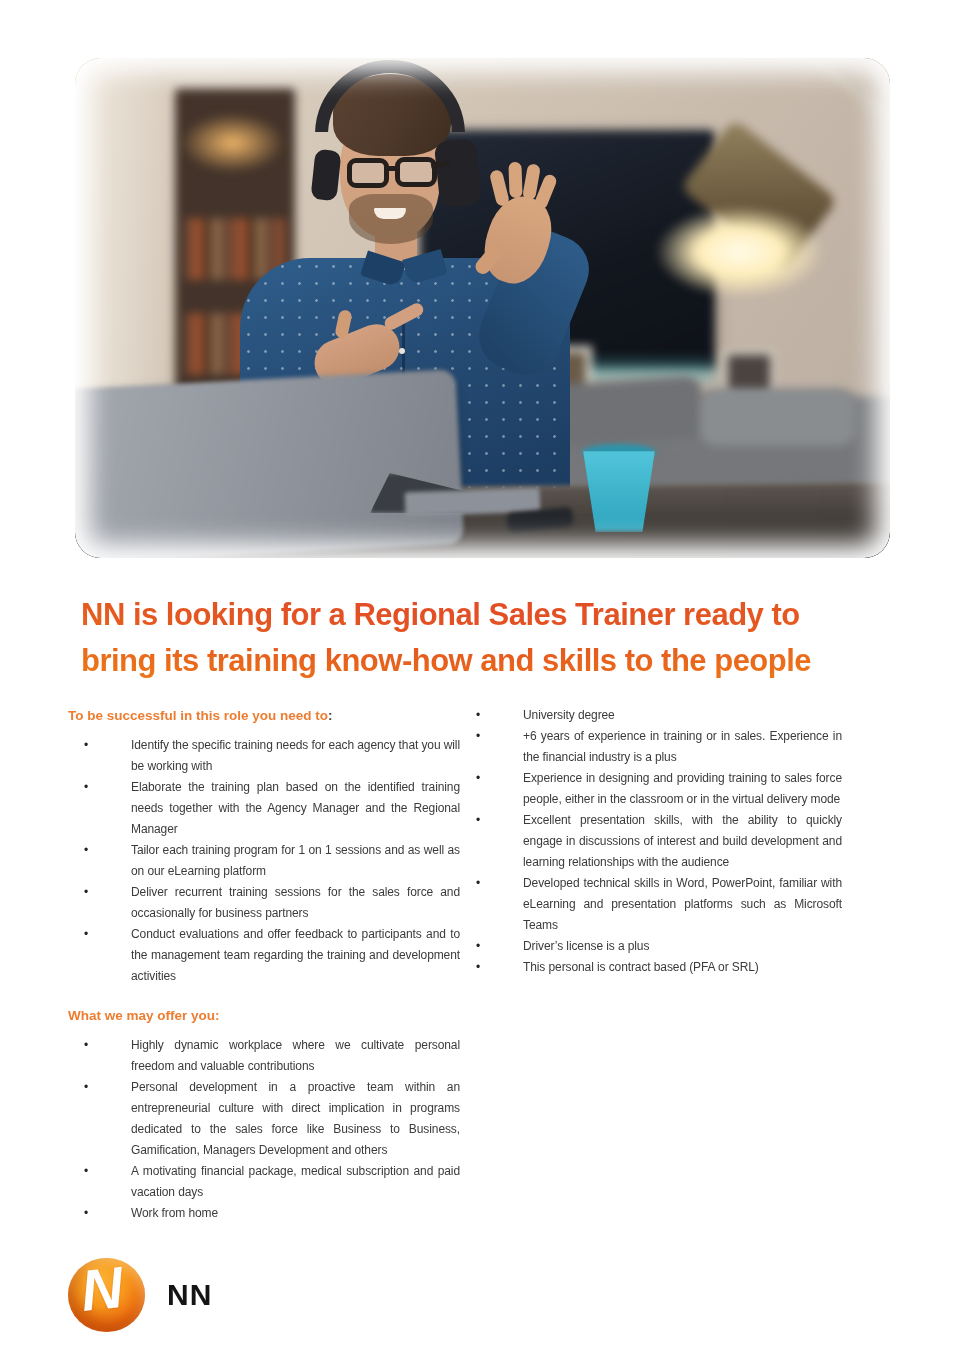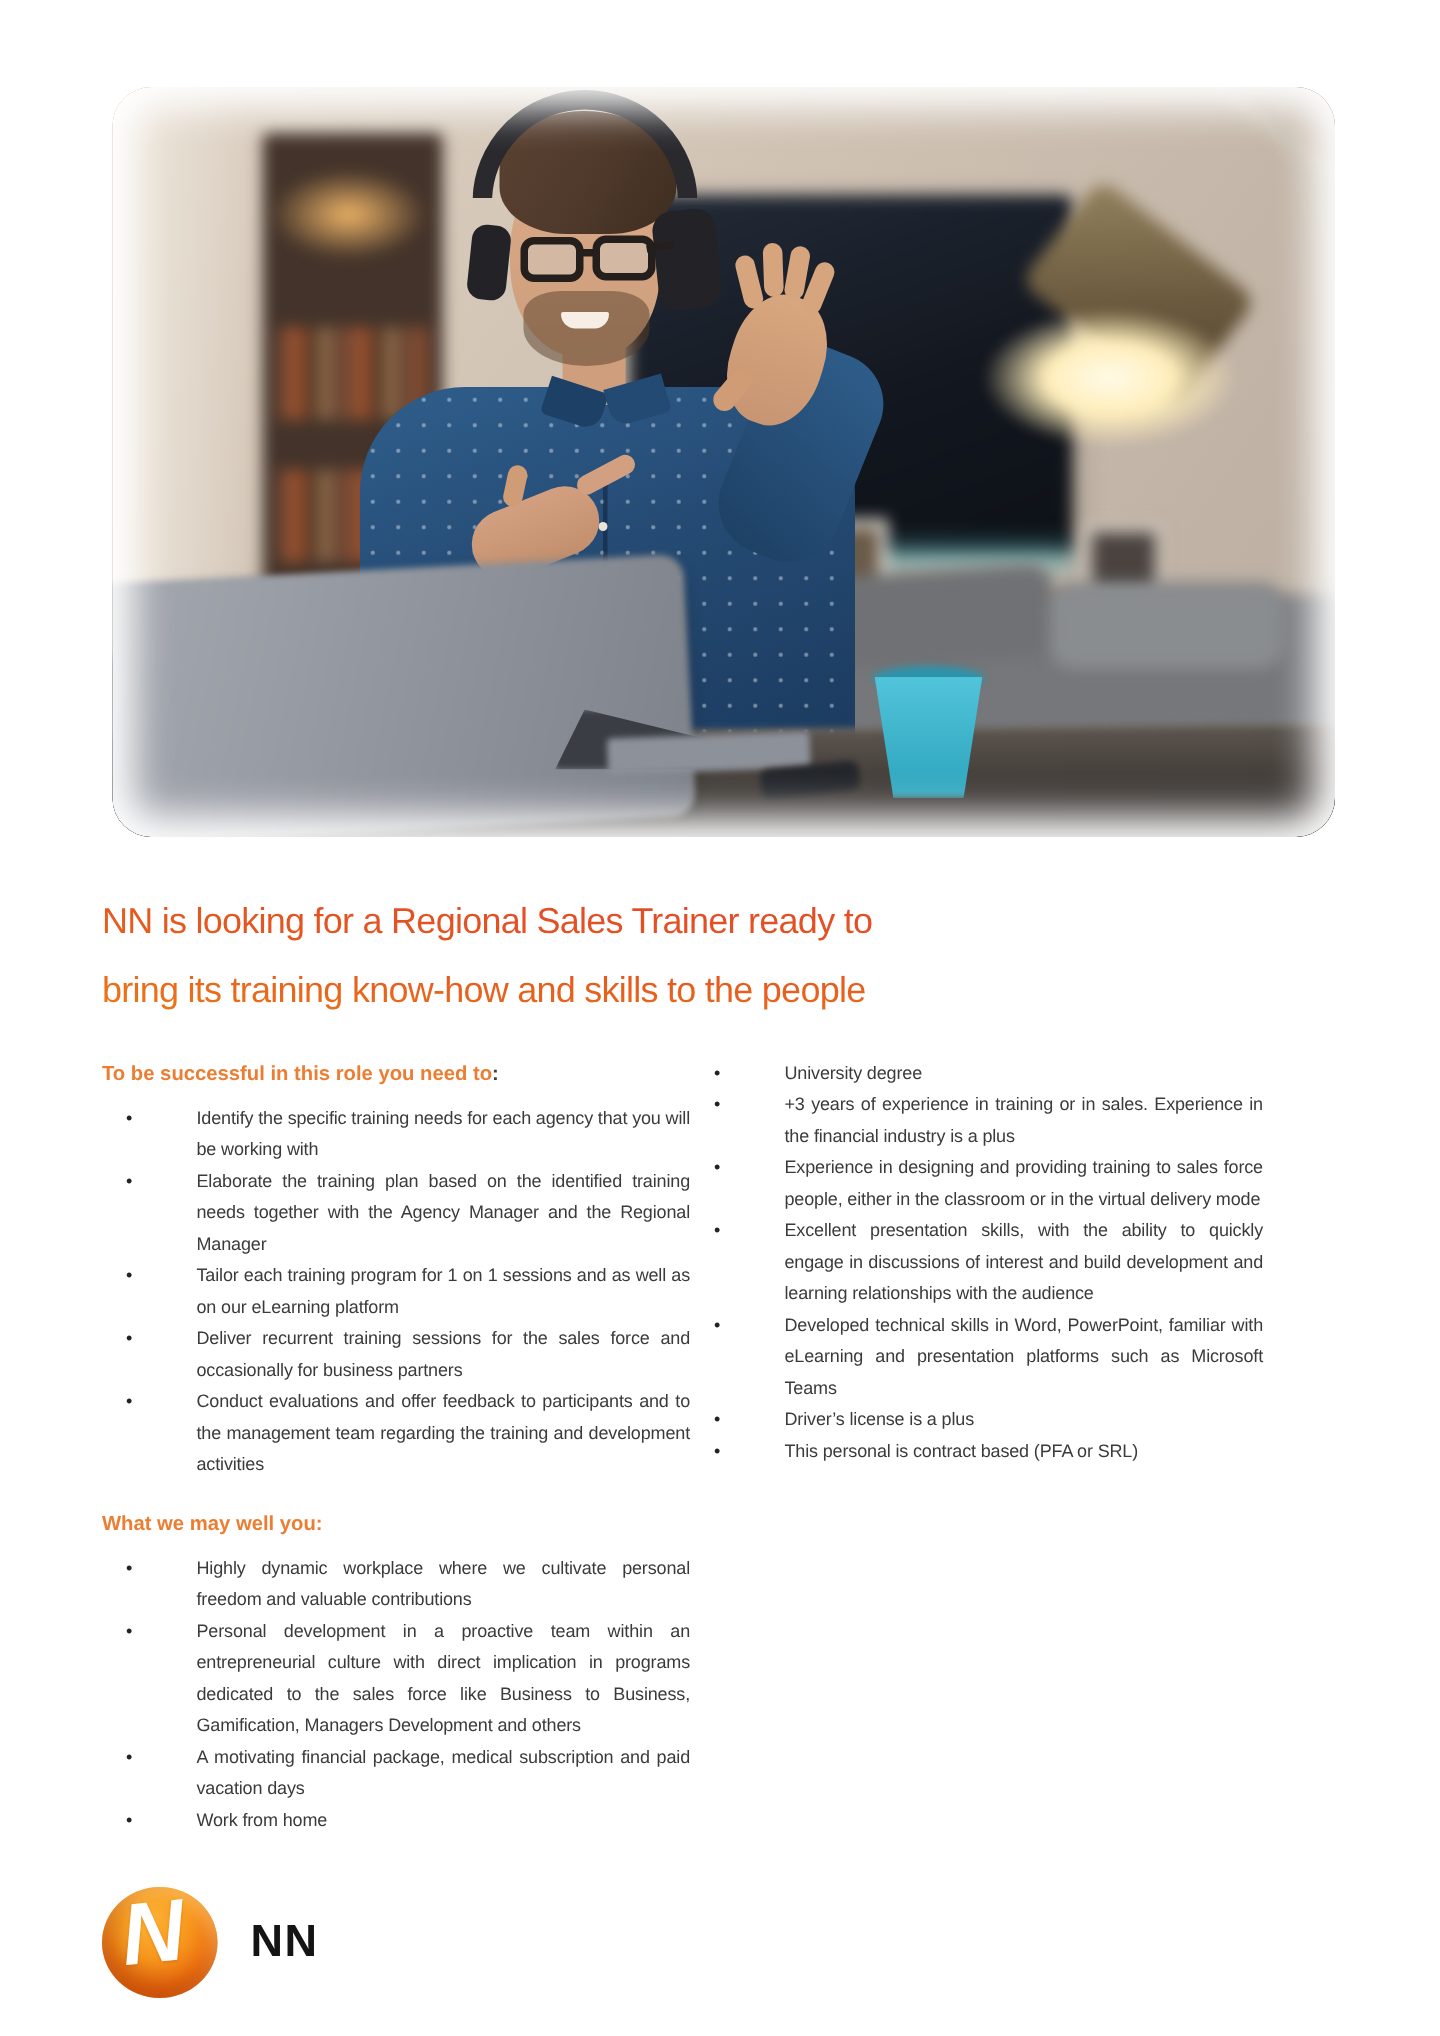--- a/index.html
+++ b/index.html
@@ -105,22 +105,22 @@
   .hand-point { left:238px; top:274px; width:88px; height:46px; border-radius:24px;
     background:linear-gradient(180deg,#d2a080,#c3906e); transform:rotate(-22deg); }
   .index-finger { left:308px; top:252px; width:42px; height:13px; border-radius:7px; background:#d2a080; transform:rotate(-28deg); }
   .thumb-point { left:262px; top:252px; width:13px; height:28px; border-radius:7px; background:#cf9c76; transform:rotate(12deg); }
 
   .hero-feather { position:absolute; inset:0; border-radius:26px;
     box-shadow:inset 0 0 26px 14px #ffffff; pointer-events:none; }
 
   
   h1.title {
-    position:absolute; left:68px; top:592px; width:830px;
-    font-size:24px; line-height:46px; font-weight:400; letter-spacing:-0.5px;
+    position:absolute; left:81px; top:592px; width:830px;
+    font-size:31px; line-height:46px; font-weight:700; letter-spacing:-0.5px;
     color:#e8641f;
   }
   @supports (-webkit-background-clip: text) {
     h1.title {
       background:radial-gradient(120% 220% at 46% -25%, #e0442c 0%, #e5581f 40%, #ef8214 72%, #f2930e 100%);
       -webkit-background-clip:text; background-clip:text; -webkit-text-fill-color:transparent;
     }
   }
   h1.title .tline { display:block; white-space:nowrap; }
 
@@ -255,21 +255,21 @@
               <span class="item-text">Deliver recurrent training sessions for the sales force and occasionally for business partners</span>
             </li>
 
             <li>
               <span class="bullet">•</span>
               <span class="item-text">Conduct evaluations and offer feedback to participants and to the management team regarding the training and development activities</span>
             </li>
           </ul>
       </div>
       <div class="section">
-        <h2 class="sec-heading">What we may well you:</h2>
+        <h2 class="sec-heading">What we may offer you:</h2>
         <ul class="bullets">
 
             <li>
               <span class="bullet">•</span>
               <span class="item-text">Highly dynamic workplace where we cultivate personal freedom and valuable contributions</span>
             </li>
 
             <li>
               <span class="bullet">•</span>
               <span class="item-text">Personal development in a proactive team within an entrepreneurial culture with direct implication in programs dedicated to the sales force like Business to Business, Gamification, Managers Development and others</span>
@@ -292,21 +292,21 @@
       <div class="section">
         <ul class="bullets">
 
             <li>
               <span class="bullet">•</span>
               <span class="item-text">University degree</span>
             </li>
 
             <li>
               <span class="bullet">•</span>
-              <span class="item-text">+3 years of experience in training or in sales. Experience in the financial industry is a plus</span>
+              <span class="item-text">+6 years of experience in training or in sales. Experience in the financial industry is a plus</span>
             </li>
 
             <li>
               <span class="bullet">•</span>
               <span class="item-text">Experience in designing and providing training to sales force people, either in the classroom or in the virtual delivery mode</span>
             </li>
 
             <li>
               <span class="bullet">•</span>
               <span class="item-text">Excellent presentation skills, with the ability to quickly engage in discussions of interest and build development and learning relationships with the audience</span>

